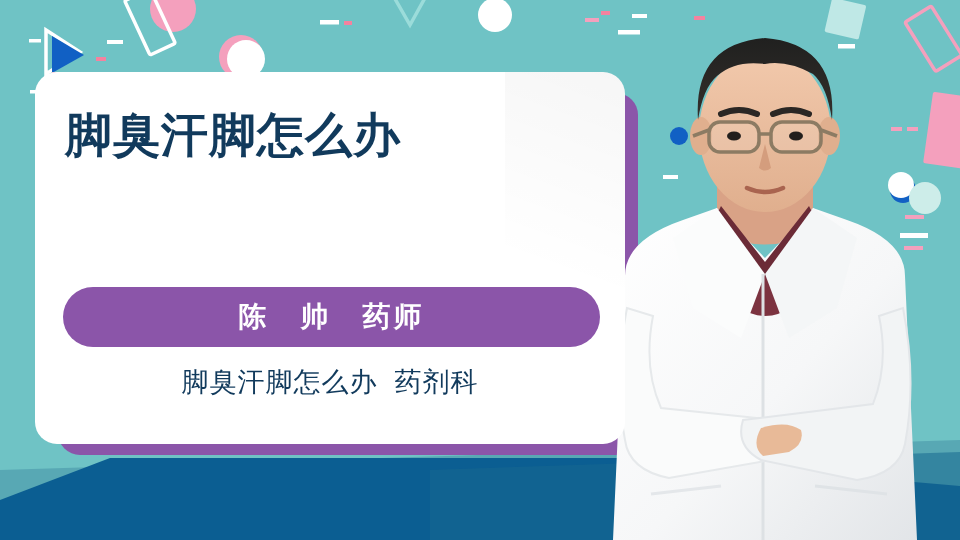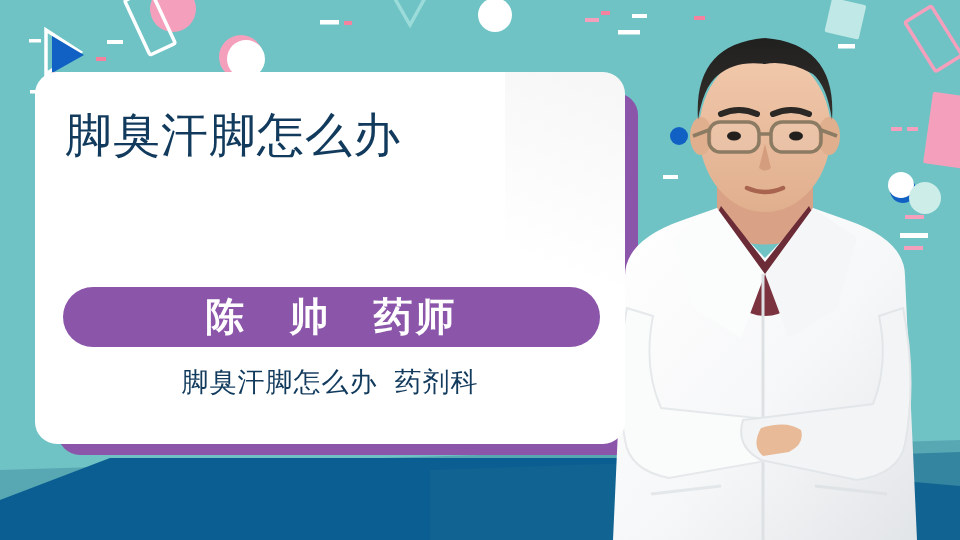--- a/index.html
+++ b/index.html
@@ -56,39 +56,39 @@
     width:120px; height:372px;
     border-radius:0 22px 22px 0;
     background:linear-gradient(200deg, rgba(0,0,0,0.035) 0%, rgba(0,0,0,0.0) 55%);
     pointer-events:none;
   }
 
   .title {
     position:absolute;
     left:30px; top:32px;
     font-size:47px;
-    font-weight:normal;
+    font-weight:bold;
     color:#113A5C;
     letter-spacing:1px;
     white-space:nowrap;
   }
 
   .pill {
     position:absolute;
     left:28px; top:215px;
     width:537px; height:60px;
     background:#8B55A9;
     border-radius:30px;
     display:flex;
     align-items:center;
     justify-content:center;
   }
   .pill-text {
     color:#FFFFFF;
-    font-size:39px;
+    font-size:28px;
     font-weight:bold;
     letter-spacing:3px;
     white-space:pre;
   }
 
   .subtitle {
     position:absolute;
     left:0; top:292px;
     width:590px;
     text-align:center;

